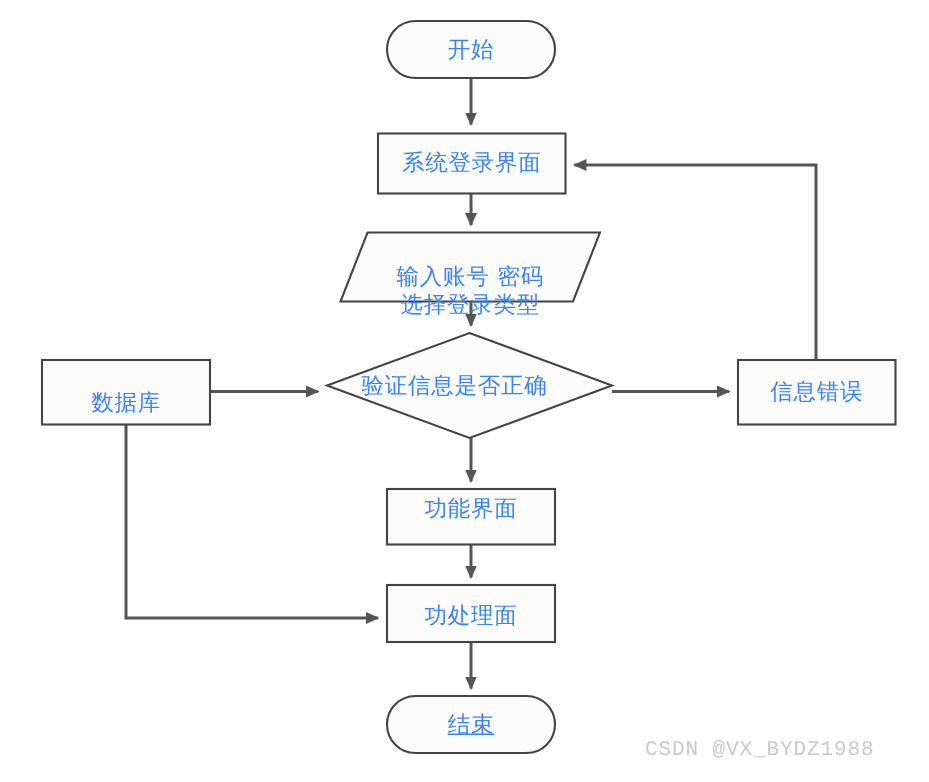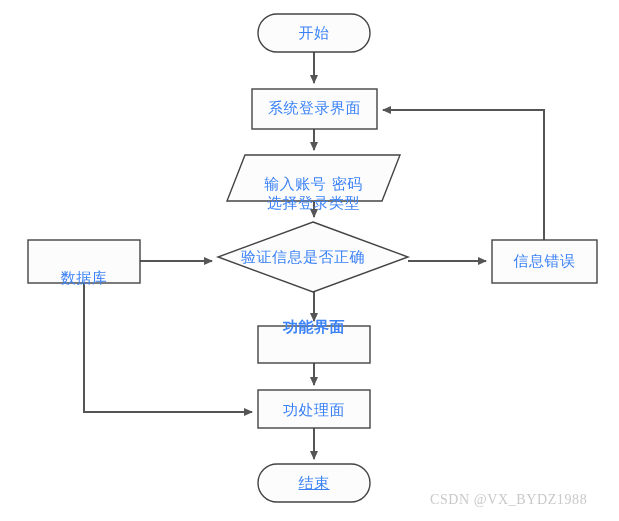--- a/index.html
+++ b/index.html
@@ -34,21 +34,21 @@
     white-space: pre-line;
     pointer-events: none;
   }
   .watermark {
     position: absolute;
     left: 430px;
     top: 492px;
     font-size: 14px;
     color: #c9c9c9;
     letter-spacing: 0.6px;
-    font-family: Liberation Serif, serif;
+    font-family: Liberation Mono, monospace;
   }
 </style>
 </head>
 <body>
 
 <svg id="flow-canvas" viewBox="0 0 619 521" xmlns="http://www.w3.org/2000/svg">
   <defs>
     <marker id="arrowhead" markerWidth="9" markerHeight="8" refX="8" refY="4" orient="auto" markerUnits="userSpaceOnUse">
       <path d="M0,0 L9,4 L0,8 z" fill="#555555"></path>
     </marker>
@@ -98,23 +98,23 @@
 
 <div class="node-label" style="left:258px;top:14px;width:112px;height:38px;">开始</div>
 
 <div class="node-label" style="left:252px;top:89px;width:125px;height:40px;font-family:Liberation Mono, monospace;">系统登录界面</div>
 
 <div class="node-label" style="left:227px;top:155px;width:173px;height:46px;margin-top:16px;">输入账号 密码
 选择登录类型</div>
 
 <div class="node-label" style="left:208px;top:222px;width:190px;height:70px;">验证信息是否正确</div>
 
-<div class="node-label" style="left:28px;top:240px;width:112px;height:57px;margin-top:10px;">数据库</div>
+<div class="node-label" style="left:28px;top:240px;width:112px;height:57px;">数据库</div>
 
 <div class="node-label" style="left:492px;top:240px;width:105px;height:43px;text-align:right;">信息错误</div>
 
-<div class="node-label" style="left:258px;top:309px;width:112px;height:37px;font-weight:bold;">功能界面</div>
+<div class="node-label" style="left:258px;top:321px;width:112px;height:37px;">功能界面</div>
 
 <div class="node-label" style="left:258px;top:390px;width:112px;height:40px;">功处理面</div>
 
 <div class="node-label" style="left:258px;top:464px;width:112px;height:38px;text-decoration:underline;">结束</div>
 
 <div class="watermark">CSDN @VX_BYDZ1988</div>
 
 </body></html>

